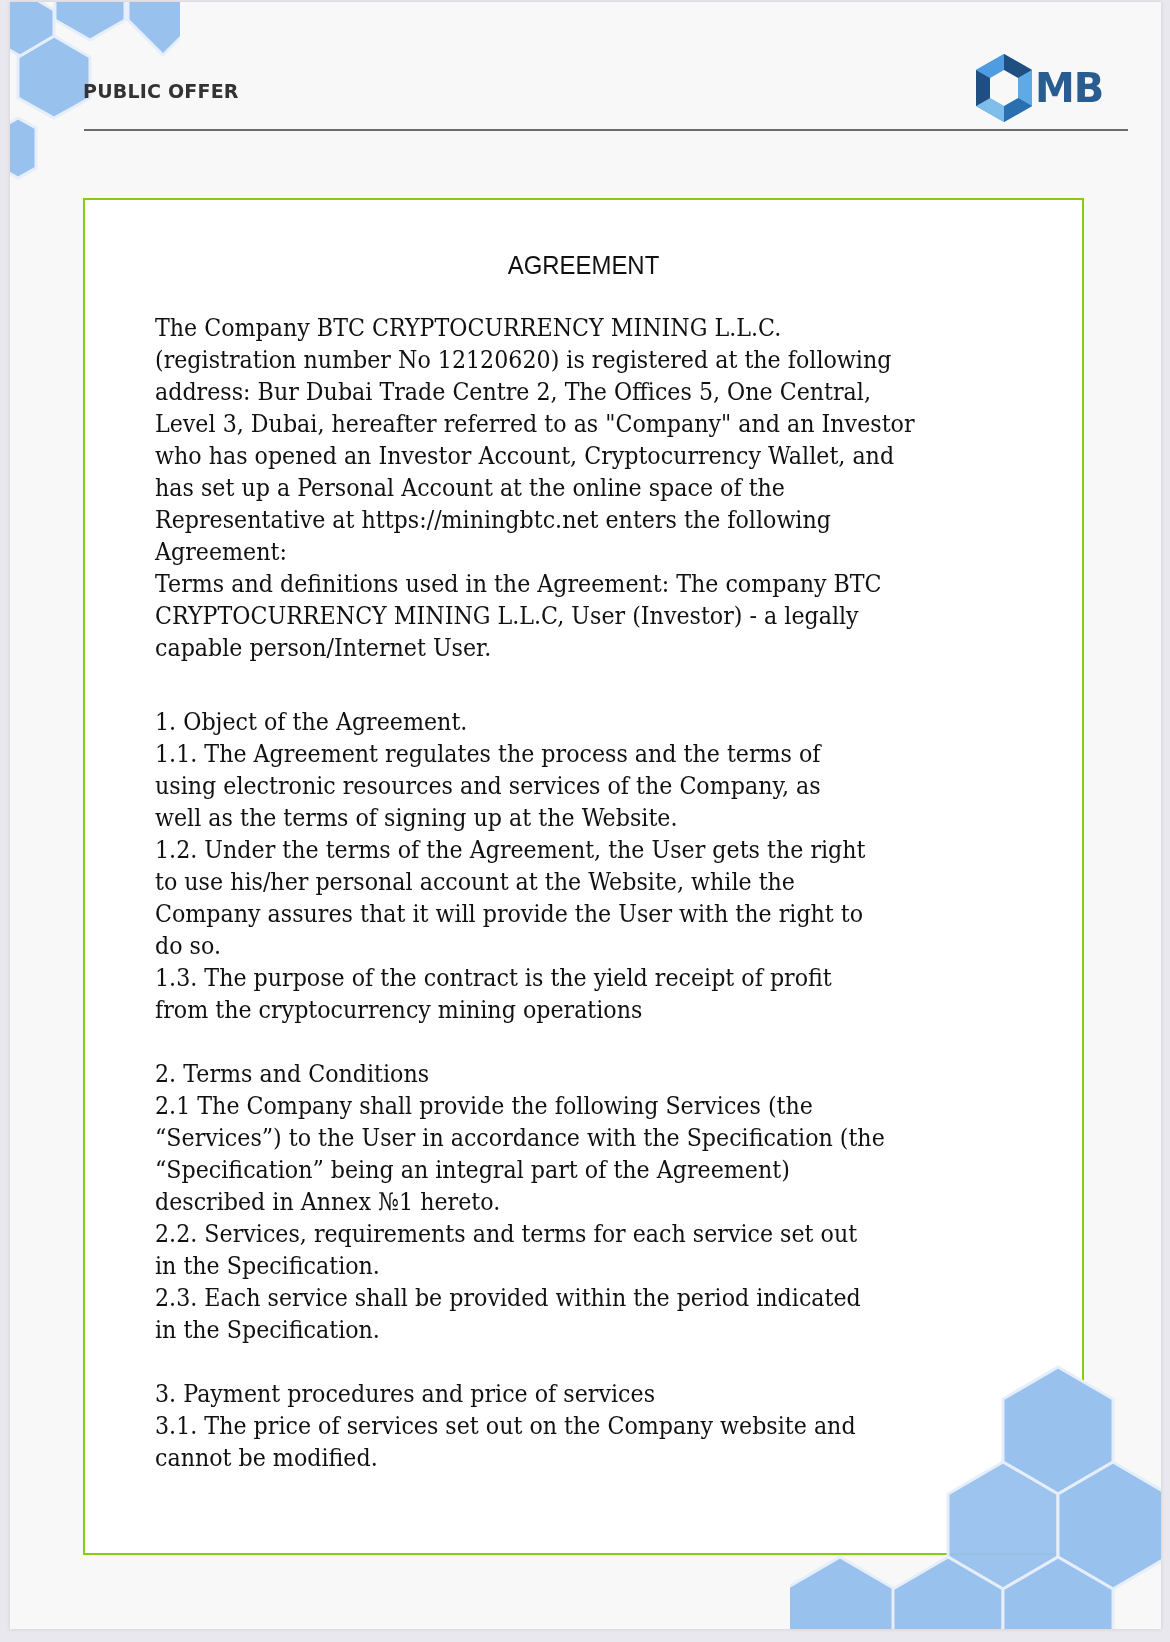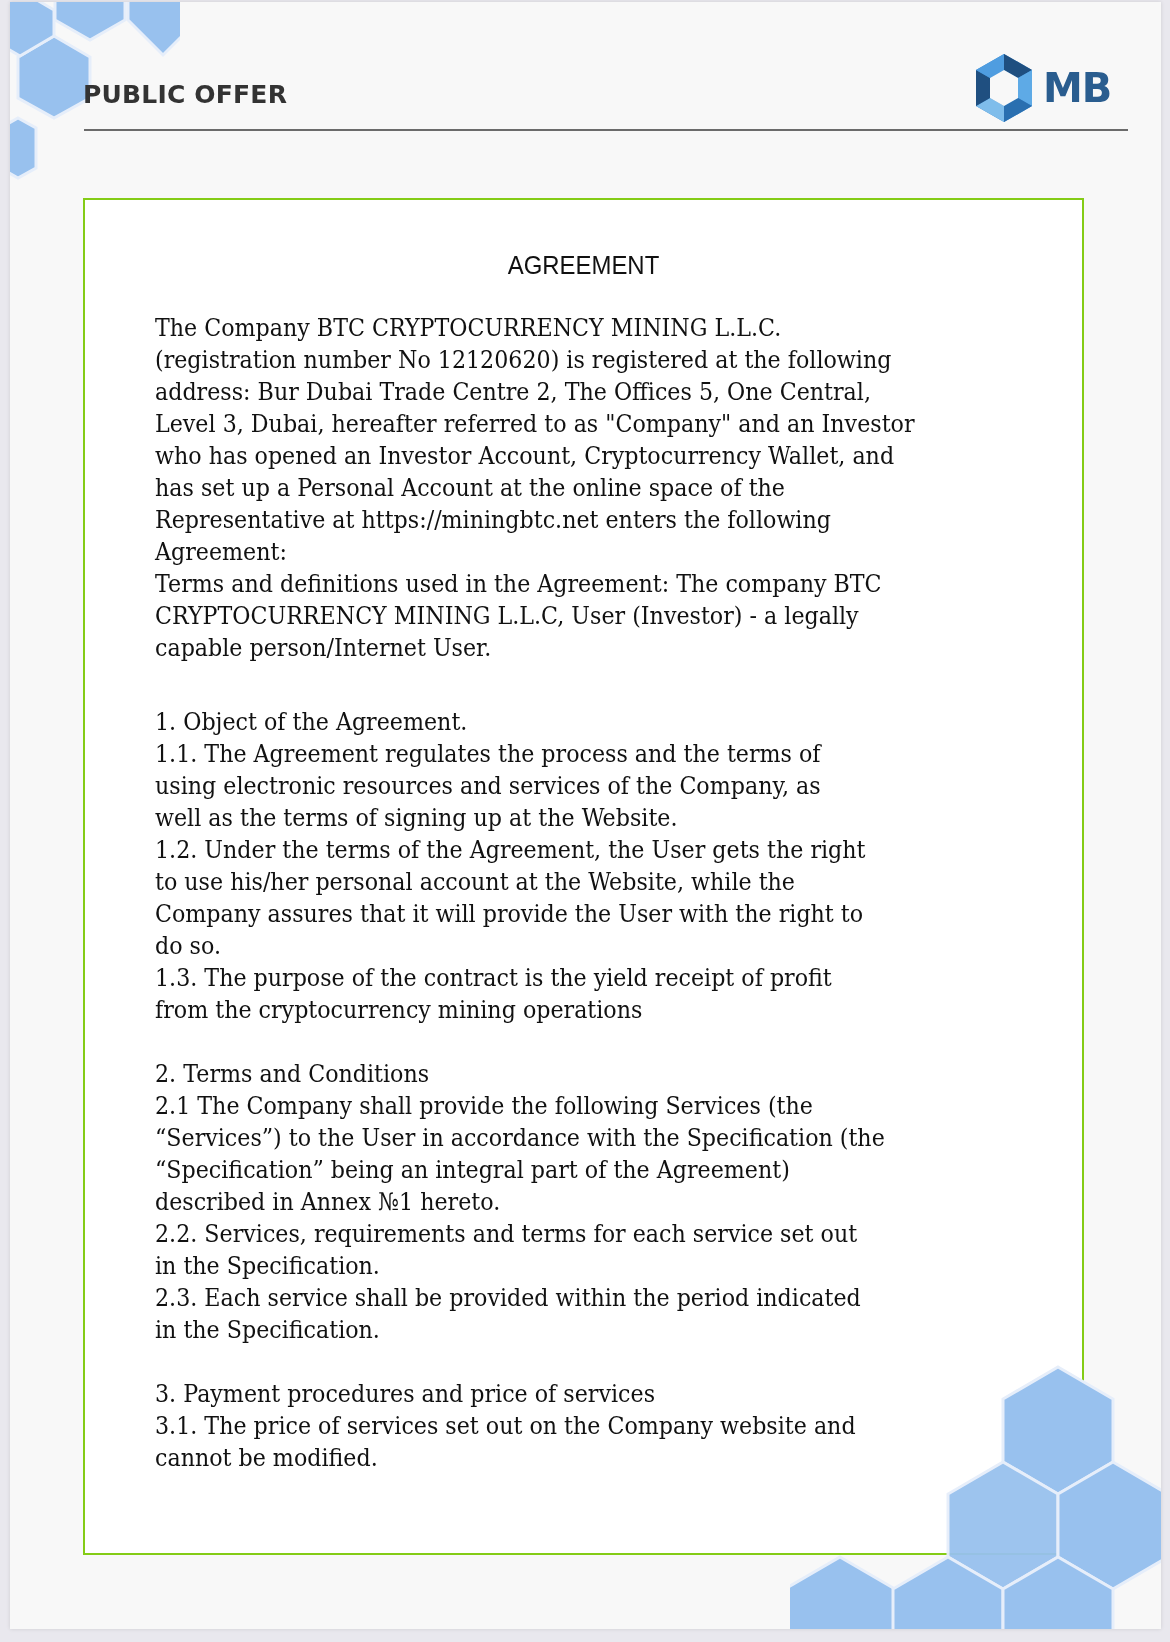--- a/index.html
+++ b/index.html
@@ -8,27 +8,27 @@
     font-family:"Liberation Serif", serif;
   }
   .page {
     position:absolute; left:10px; top:2px; width:1151px; height:1627px;
     background:#f8f8f8; overflow:hidden;
     box-shadow:0 0 4px rgba(0,0,0,0.12);
   }
   .deco { position:absolute; }
   .header-title {
     position:absolute; left:73px; top:78px;
-    font-family:"DejaVu Sans", sans-serif; font-weight:bold; font-size:25px;
+    font-family:"DejaVu Sans", sans-serif; font-weight:bold; font-size:19px;
     color:#333333; letter-spacing:0.2px;
   }
   .logo { position:absolute; left:963px; top:48px; width:150px; height:75px; display:flex; align-items:center; }
   .logo-text {
     font-family:"DejaVu Sans", sans-serif; font-weight:bold; font-size:40px; color:#2a5d8f;
-    margin-left:8px; letter-spacing:-1px;
+    margin-left:0; letter-spacing:-1px;
   }
   .header-rule {
     position:absolute; left:74px; top:127px; width:1044px; height:2px; background:#6b6b6b;
   }
   .doc-box {
     position:absolute; left:73px; top:196px; width:1001px; height:1357px;
     background:#ffffff; border:2px solid #84cc16; box-sizing:border-box;
   }
   .doc-title {
     position:absolute; left:0; right:0; top:50px; text-align:center;

